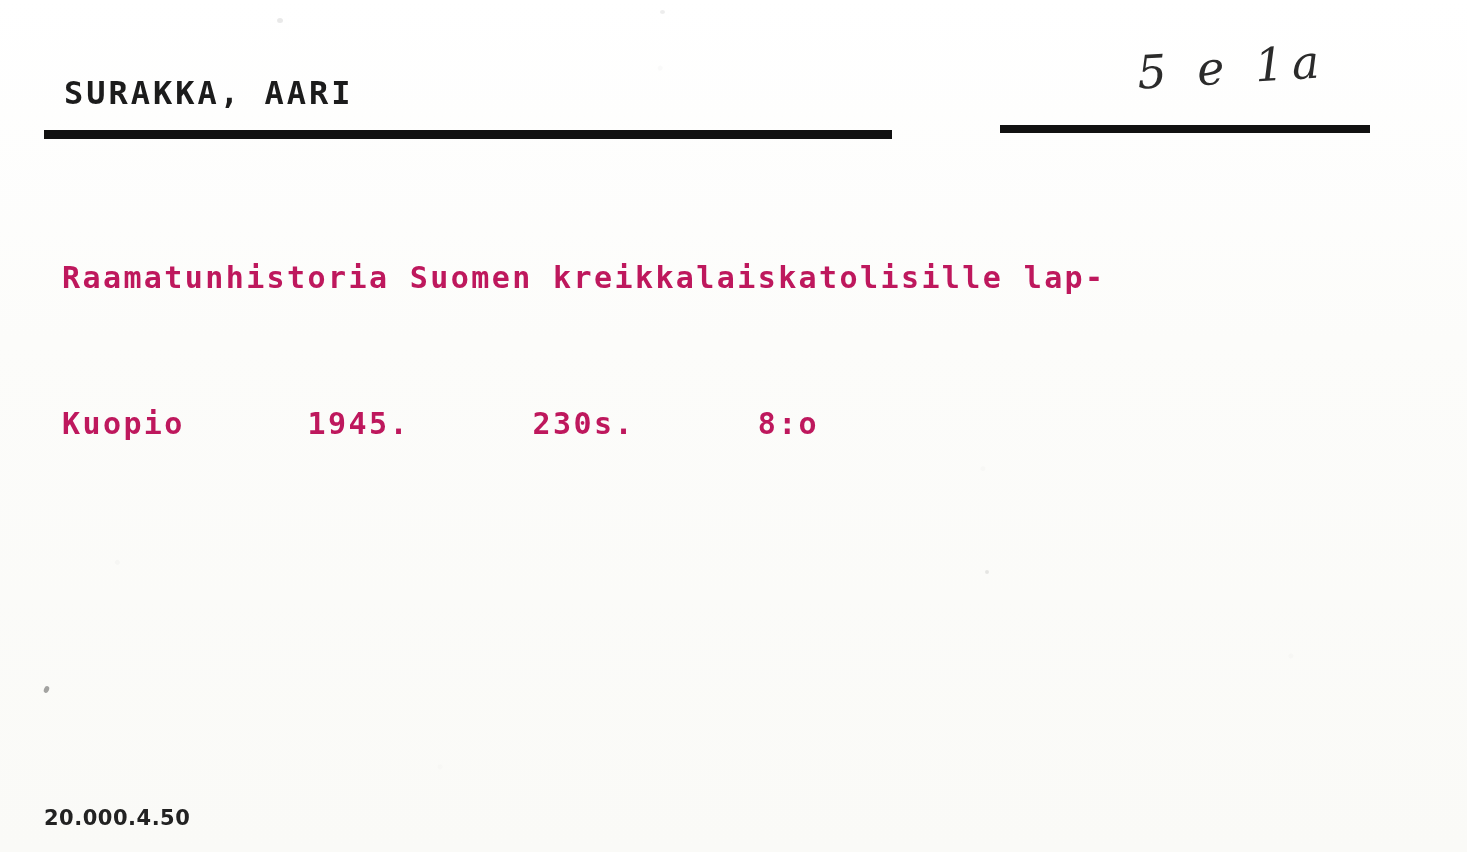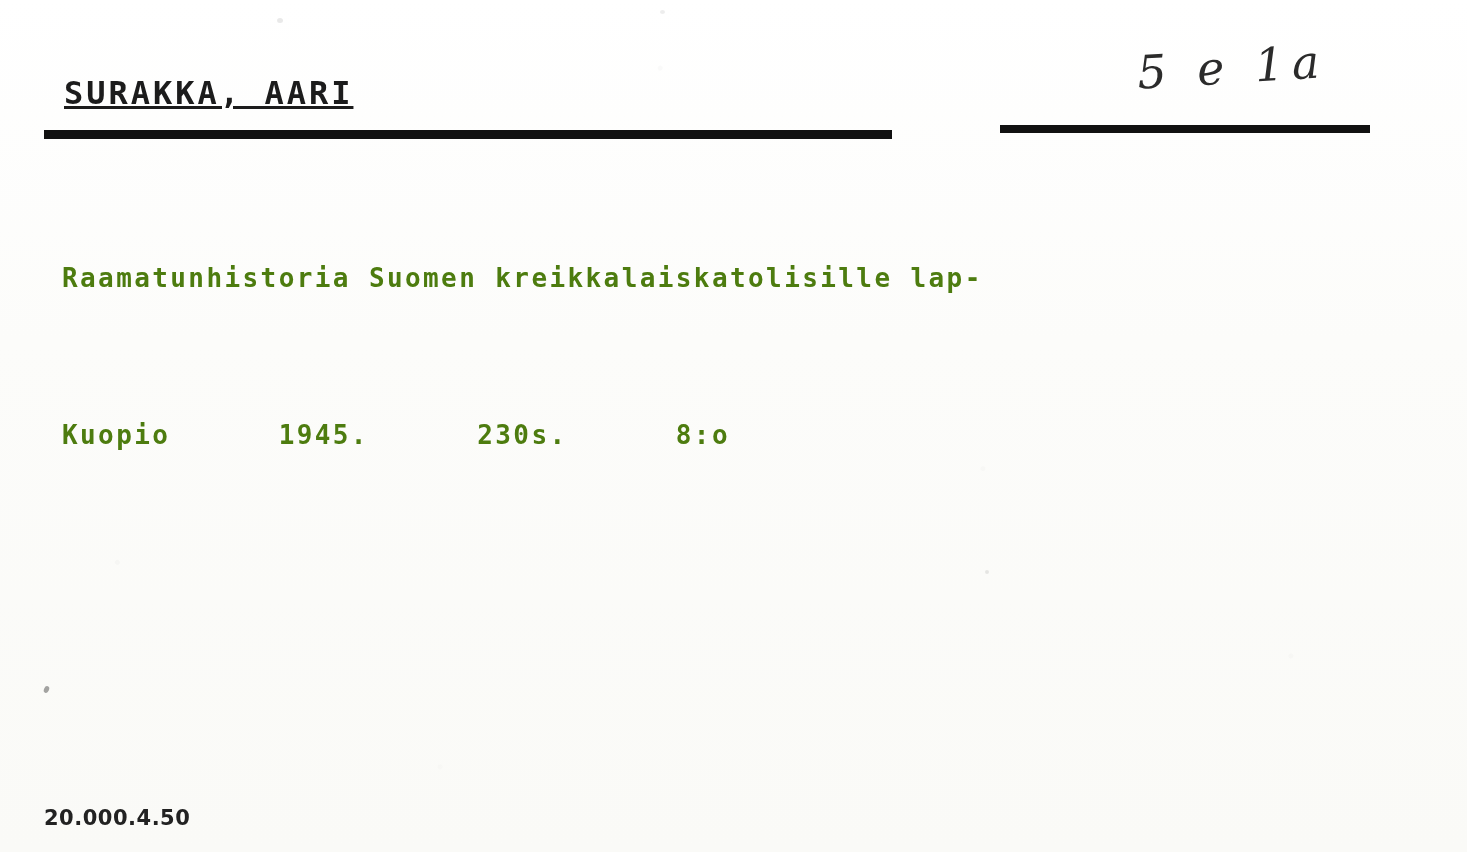--- a/index.html
+++ b/index.html
@@ -42,21 +42,20 @@
   .author {
     position: absolute;
     left: 2px;
     top: 0;
     font-family: "DejaVu Sans Mono", monospace;
     font-size: 32px;
     font-weight: 700;
     letter-spacing: 3px;
     color: #1c1c1c;
     white-space: pre;
-    text-decoration: underline;
   }
   .shelfmark {
     position: absolute;
     left: 1075px;
     top: -34px;
     font-family: "DejaVu Serif", serif;
     font-size: 46px;
     font-style: italic;
     color: #2b2b2b;
     letter-spacing: 8px;
@@ -78,29 +77,29 @@
     width: 370px;
     height: 8px;
     background: #111;
   }
   .body-text {
     position: absolute;
     left: 62px;
     top: 158px;
     width: 1350px;
     font-family: "DejaVu Sans Mono", monospace;
-    font-size: 26px;
+    font-size: 30px;
     font-weight: 700;
     line-height: 48px;
     letter-spacing: 2.4px;
-    color: #4d7c0f;
+    color: #be185d;
     white-space: pre;
   }
   .imprint {
-    margin-top: 13px;
+    margin-top: 2px;
     white-space: pre;
   }
   .footer-code {
     position: absolute;
     left: 44px;
     top: 806px;
     font-family: "DejaVu Sans", sans-serif;
     font-size: 21px;
     font-weight: 700;
     color: #222;

